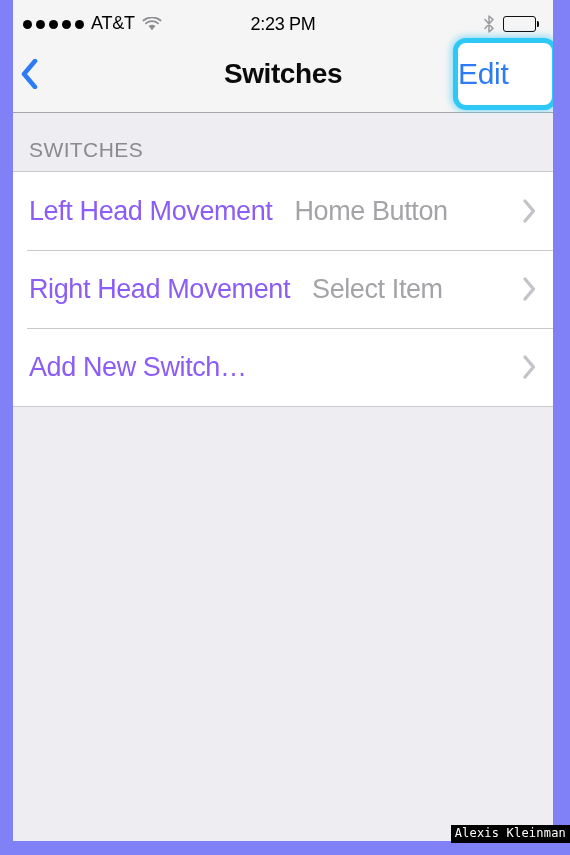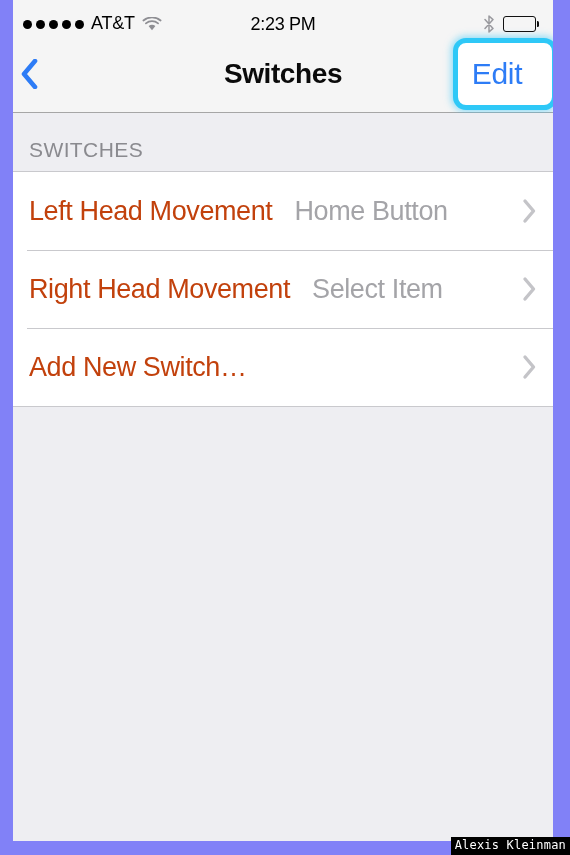--- a/index.html
+++ b/index.html
@@ -160,21 +160,21 @@
     letter-spacing: -0.4px;
     line-height: 1;
   }
   #edit-button-wrap {
     position: absolute;
     right: -4px;
     top: 50%;
     transform: translateY(-50%);
     display: flex;
     align-items: center;
-    justify-content: center;
+    justify-content: flex-start;
     box-sizing: border-box;
     width: 104px;
     height: 72px;
     padding-right: 16px;
     border: 5px solid #2ec8f7;
     border-radius: 13px;
     background: #ffffff;
     box-shadow: 0 0 7px 2px rgba(60,200,250,0.55);
     cursor: pointer;
   }
@@ -220,39 +220,39 @@
     content: "";
     position: absolute;
     left: 14px;
     right: 0;
     top: 0;
     height: 1px;
     background: #c9c9cd;
   }
   .row-title {
     font-size: 27px;
-    color: #c2410c;
+    color: #8b5cf6;
     letter-spacing: -0.4px;
     white-space: nowrap;
   }
   .row-value {
     font-size: 27px;
     color: #a4a4a8;
     letter-spacing: -0.4px;
     margin-left: 22px;
     white-space: nowrap;
   }
   .row-spacer { flex: 1 1 auto; }
   .disclosure { display: block; width: 15px; height: 26px; flex: 0 0 auto; }
 
   
   #credit {
     position: absolute;
     right: 0px;
-    bottom: 0px;
+    bottom: 12px;
     background: #000000;
     color: #ffffff;
     font-family: "DejaVu Sans Mono", monospace;
     font-size: 12px;
     line-height: 15px;
     padding: 1px 4px 2px 4px;
     letter-spacing: 0.2px;
     white-space: nowrap;
   }
 </style>

